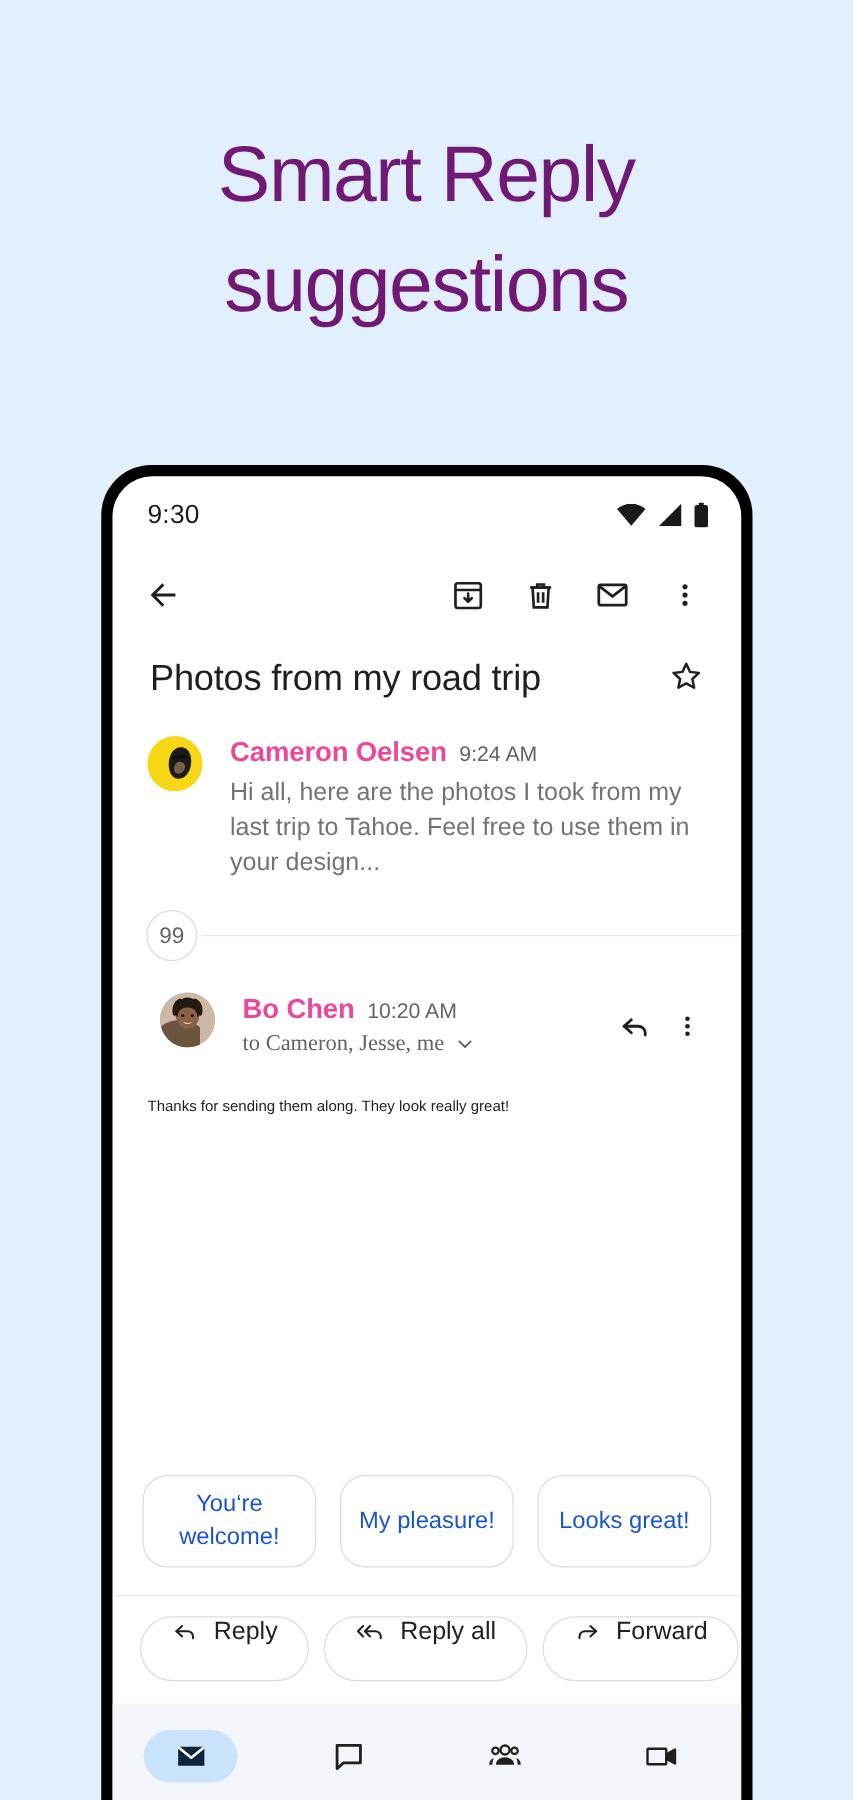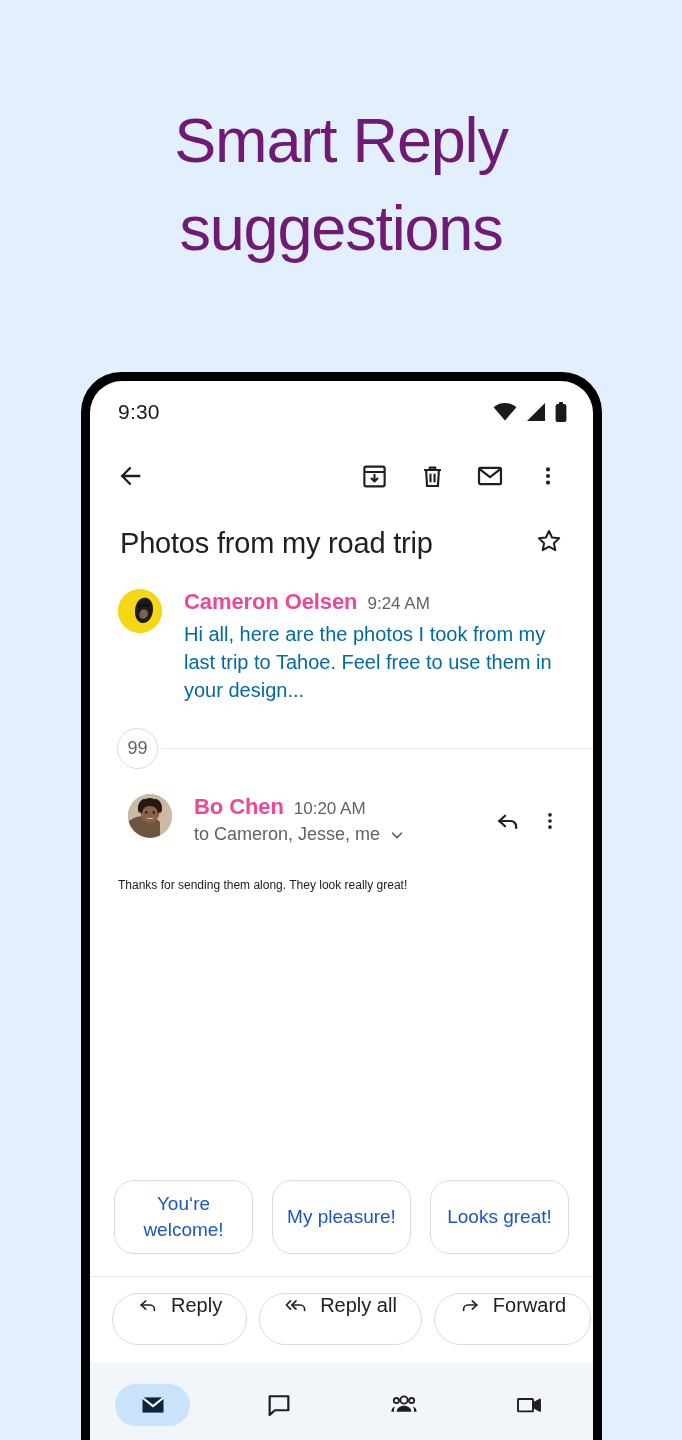--- a/index.html
+++ b/index.html
@@ -149,21 +149,21 @@
     font-weight: 700;
     color: #ec4899;
     letter-spacing: -0.1px;
   }
   .msg-time {
     font-size: 17px;
     color: #5f6368;
   }
   .msg-snippet {
     font-size: 20px;
-    color: #0369a1;
+    color: #737373;
     line-height: 28px;
     margin-top: 5px;
   }
 
   
   .collapsed-row {
     position: relative;
     height: 56px;
     margin-top: 16px;
     display: flex;
@@ -205,20 +205,21 @@
   .msg2-body { flex: 1 1 auto; padding-left: 22px; min-width: 0; }
   .msg2-recipients {
     display: flex;
     align-items: center;
     gap: 8px;
     margin-top: 4px;
   }
   .recip-text {
     font-size: 18px;
     color: #5f6368;
+    font-family: Liberation Serif, serif;
   }
   .msg2-actions {
     display: flex;
     align-items: center;
     flex: 0 0 auto;
     padding-top: 6px;
   }
   .act-btn {
     width: 42px;
     height: 42px;

